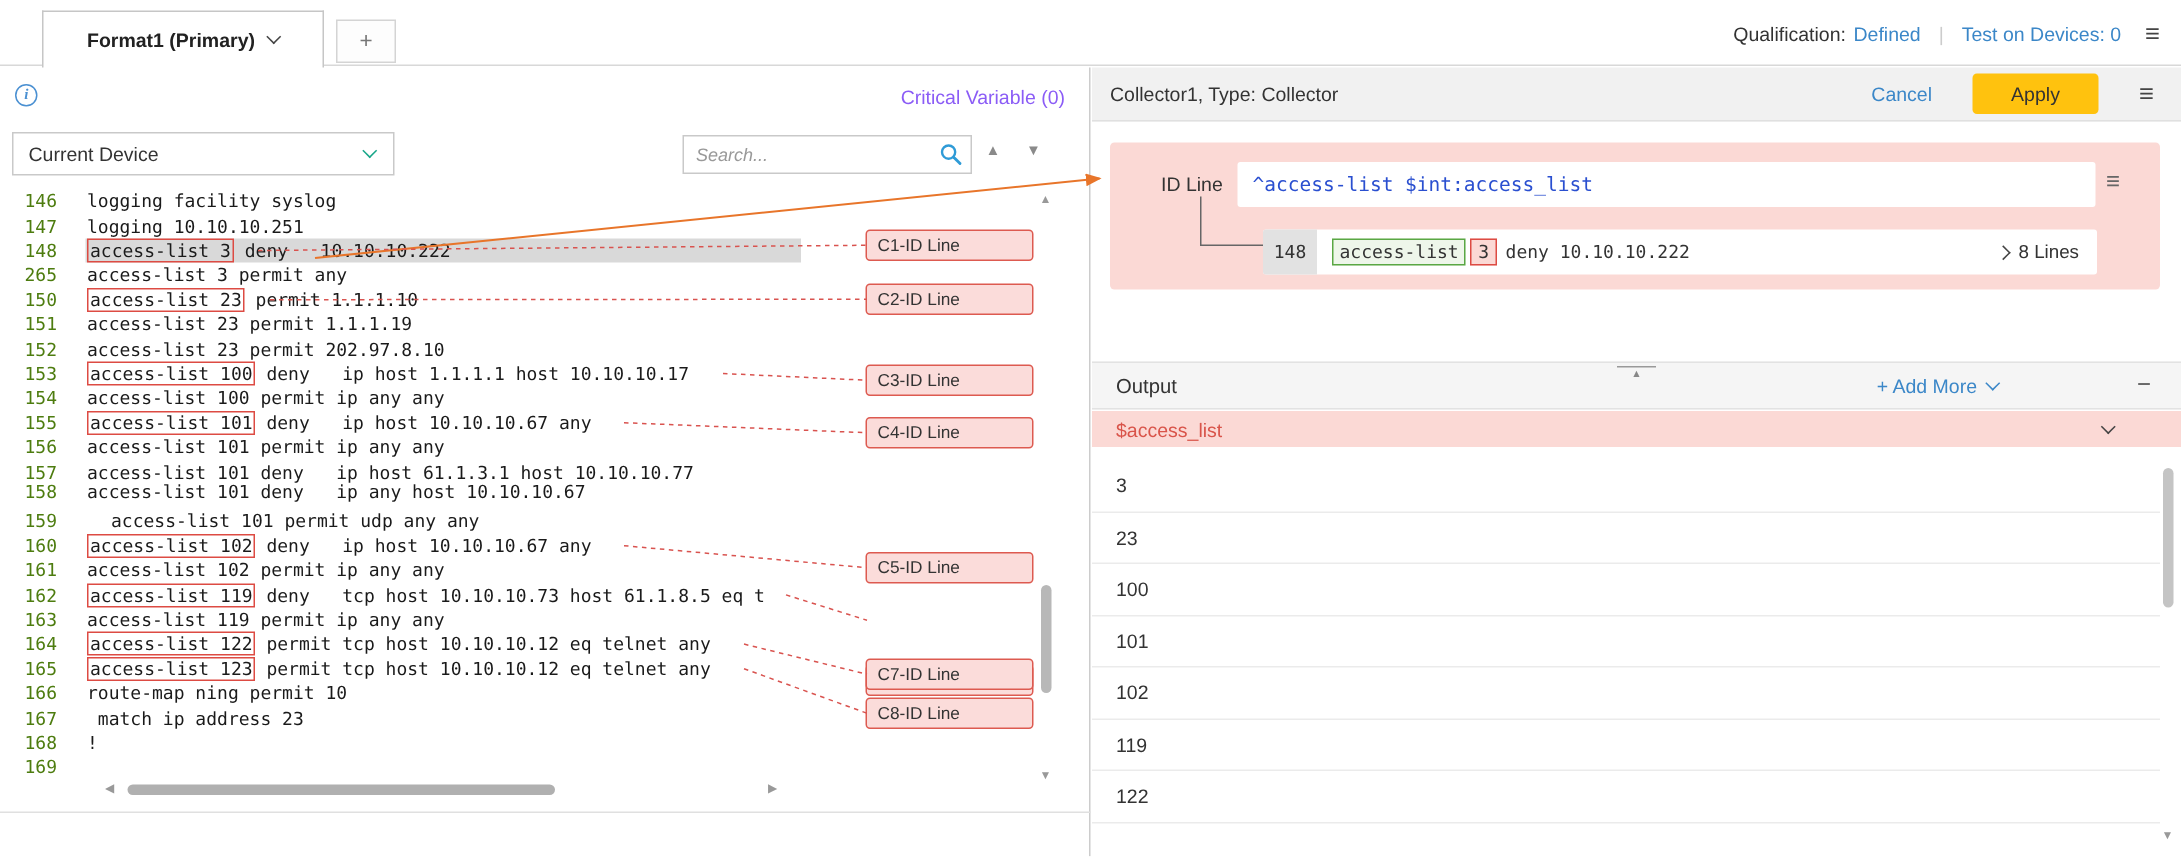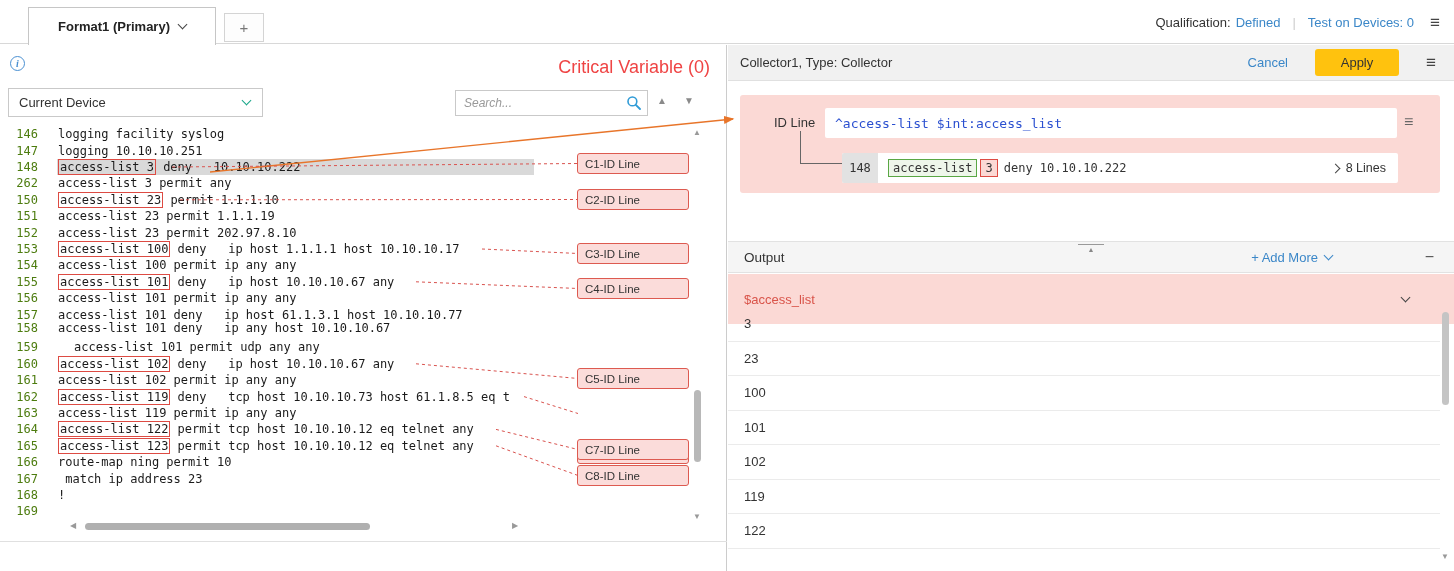--- a/index.html
+++ b/index.html
@@ -21,21 +21,21 @@
   .chev{display:inline-block;width:7px;height:7px;border-right:1.6px solid #555;border-bottom:1.6px solid #555;transform:rotate(45deg);margin-top:-4px}
   .chev.teal{border-color:#18a689}
   .chev.blue{border-color:#3b87c8}
   .chev.dark{border-color:#444}
   .chev.rt{transform:rotate(-45deg);margin-top:0}
 
   
   .left{position:absolute;left:0;top:45px;width:727px;height:526px;border-right:1px solid #ccc;background:#fff}
   .left-bottom{position:absolute;left:0;top:496px;width:727px;border-top:1px solid #e0e0e0}
   .info-circ{position:absolute;left:10px;top:11px;width:15px;height:15px;border:1px solid #4a90d2;border-radius:50%;display:flex;align-items:center;justify-content:center;font:italic bold 10px "Liberation Serif",serif;color:#4a90d2;cursor:pointer}
-  .critical{position:absolute;right:16px;top:12px;font-size:18px;color:#ef4444;cursor:pointer}
+  .critical{position:absolute;right:16px;top:12px;font-size:13px;color:#8b5cf6;cursor:pointer}
   .select{position:absolute;left:8px;top:43px;width:255px;height:29px;border:1px solid #c9c9c9;background:#fff;display:flex;align-items:center;justify-content:space-between;padding:0 12px 0 10px;font-size:13px;color:#333;cursor:pointer}
   .search{position:absolute;left:455px;top:45px;width:193px;height:26px;border:1px solid #c9c9c9;background:#fff;display:flex;align-items:center;padding:0 5px 0 8px}
   .search input{flex:1;border:none;outline:none;font:italic 12px "Liberation Sans",sans-serif;color:#555;min-width:0;background:transparent}
   .search input::placeholder{color:#999;font-style:italic}
   .tri{position:absolute;font-size:10px;color:#8a8a8a;cursor:pointer;background:none;border:none}
 
   
   .code-host{position:absolute;inset:0}
   .code-row{position:absolute;left:0;height:16.4px;display:flex;align-items:center;font:12px "DejaVu Sans Mono",monospace;white-space:pre;z-index:1;cursor:default}
   .code-row .ln{width:38px;text-align:right;color:#4d7c0f;flex:none}
@@ -67,21 +67,21 @@
   .tok.red{border:1px solid #dd4b43;background:#fbd9d5;margin-left:3px}
   .sample .rest{margin-left:6px}
   .lines-btn{margin-left:auto;margin-right:12px;display:flex;align-items:center;gap:7px;font-family:"Liberation Sans",sans-serif;font-size:12.5px;color:#333;cursor:pointer}
 
   .out-head{position:absolute;left:0;top:196px;width:726px;height:32px;background:#f5f5f5;border-top:1px solid #e2e2e2;border-bottom:1px solid #e2e2e2;display:flex;align-items:center}
   .out-title{margin-left:16px;font-size:13.5px;color:#333}
   .collapse-handle{position:absolute;left:50%;transform:translateX(-50%);top:2px;width:26px;text-align:center;border-top:1px solid #999;font-size:7px;line-height:9px;color:#888;cursor:pointer}
   .add-more{position:absolute;right:122px;display:flex;align-items:center;gap:7px;font-size:13px;color:#3b87c8;cursor:pointer}
   .minimize{position:absolute;right:20px;font-size:16px;color:#555;cursor:pointer;line-height:1}
 
-  .var-row{position:absolute;left:0;top:229px;width:726px;height:50px;background:#fbd9d5;display:flex;align-items:center;cursor:pointer}
+  .var-row{position:absolute;left:0;top:229px;width:726px;height:24px;background:#fbd9d5;display:flex;align-items:center;cursor:pointer}
   .var-row .v{margin-left:16px;font-size:13px;color:#d9544a}
   .var-row .chev{position:absolute;right:45px}
   .out-rows{position:absolute;left:0;top:262px;width:712px}
   .out-row{height:34.5px;display:flex;align-items:center;padding-left:16px;font-size:13px;color:#333;border-bottom:1px solid #ebebeb;cursor:pointer}
   .rp-thumb{position:absolute;left:714px;top:267px;width:7px;height:93px;background:#c4c4c4;border-radius:4px;cursor:pointer}
 
   #overlay{position:absolute;left:0;top:0;width:1454px;height:571px;pointer-events:none;z-index:40}
   #overlay .dash{stroke:#d9534f;stroke-width:1;stroke-dasharray:3,3;fill:none}
 </style>
 </head>
@@ -123,21 +123,21 @@
       </span>
     </div>
     <button class="tri" style="left:657px;top:50px">▲</button>
     <button class="tri" style="left:684px;top:50px">▼</button>
 
     <div class="code-host" id="code-host">
         <div class="code-row" style="top: 81px;"><span class="ln">146</span><span class="ct">logging facility syslog</span></div>
         <div class="code-row" style="top: 97.4px;"><span class="ln">147</span><span class="ct">logging 10.10.10.251</span></div>
         <div class="hl-bar" style="top: 113.8px;"></div>
         <div class="code-row" style="top: 113.8px;"><span class="ln">148</span><span class="ct"><span class="redbox">access-list 3</span> deny   10.10.10.222</span></div>
-        <div class="code-row" style="top: 130.2px;"><span class="ln">262</span><span class="ct">access-list 3 permit any</span></div>
+        <div class="code-row" style="top: 130.2px;"><span class="ln">265</span><span class="ct">access-list 3 permit any</span></div>
         <div class="code-row" style="top: 146.6px;"><span class="ln">150</span><span class="ct"><span class="redbox">access-list 23</span> permit 1.1.1.10</span></div>
         <div class="code-row" style="top: 163px;"><span class="ln">151</span><span class="ct">access-list 23 permit 1.1.1.19</span></div>
         <div class="code-row" style="top: 179.4px;"><span class="ln">152</span><span class="ct">access-list 23 permit 202.97.8.10</span></div>
         <div class="code-row" style="top: 195.8px;"><span class="ln">153</span><span class="ct"><span class="redbox">access-list 100</span> deny   ip host 1.1.1.1 host 10.10.10.17</span></div>
         <div class="code-row" style="top: 212.2px;"><span class="ln">154</span><span class="ct">access-list 100 permit ip any any</span></div>
         <div class="code-row" style="top: 228.6px;"><span class="ln">155</span><span class="ct"><span class="redbox">access-list 101</span> deny   ip host 10.10.10.67 any</span></div>
         <div class="code-row" style="top: 245px;"><span class="ln">156</span><span class="ct">access-list 101 permit ip any any</span></div>
         <div class="code-row" style="top: 261.4px;"><span class="ln">157</span><span class="ct">access-list 101 deny   ip host 61.1.3.1 host 10.10.10.77</span></div>
         <div class="code-row" style="top: 275px;"><span class="ln">158</span><span class="ct">access-list 101 deny   ip any host 10.10.10.67</span></div>
         <div class="code-row" style="top: 294.2px; gap: 16px;"><span class="ln">159</span><span class="ct">access-list 101 permit udp any any</span></div>

